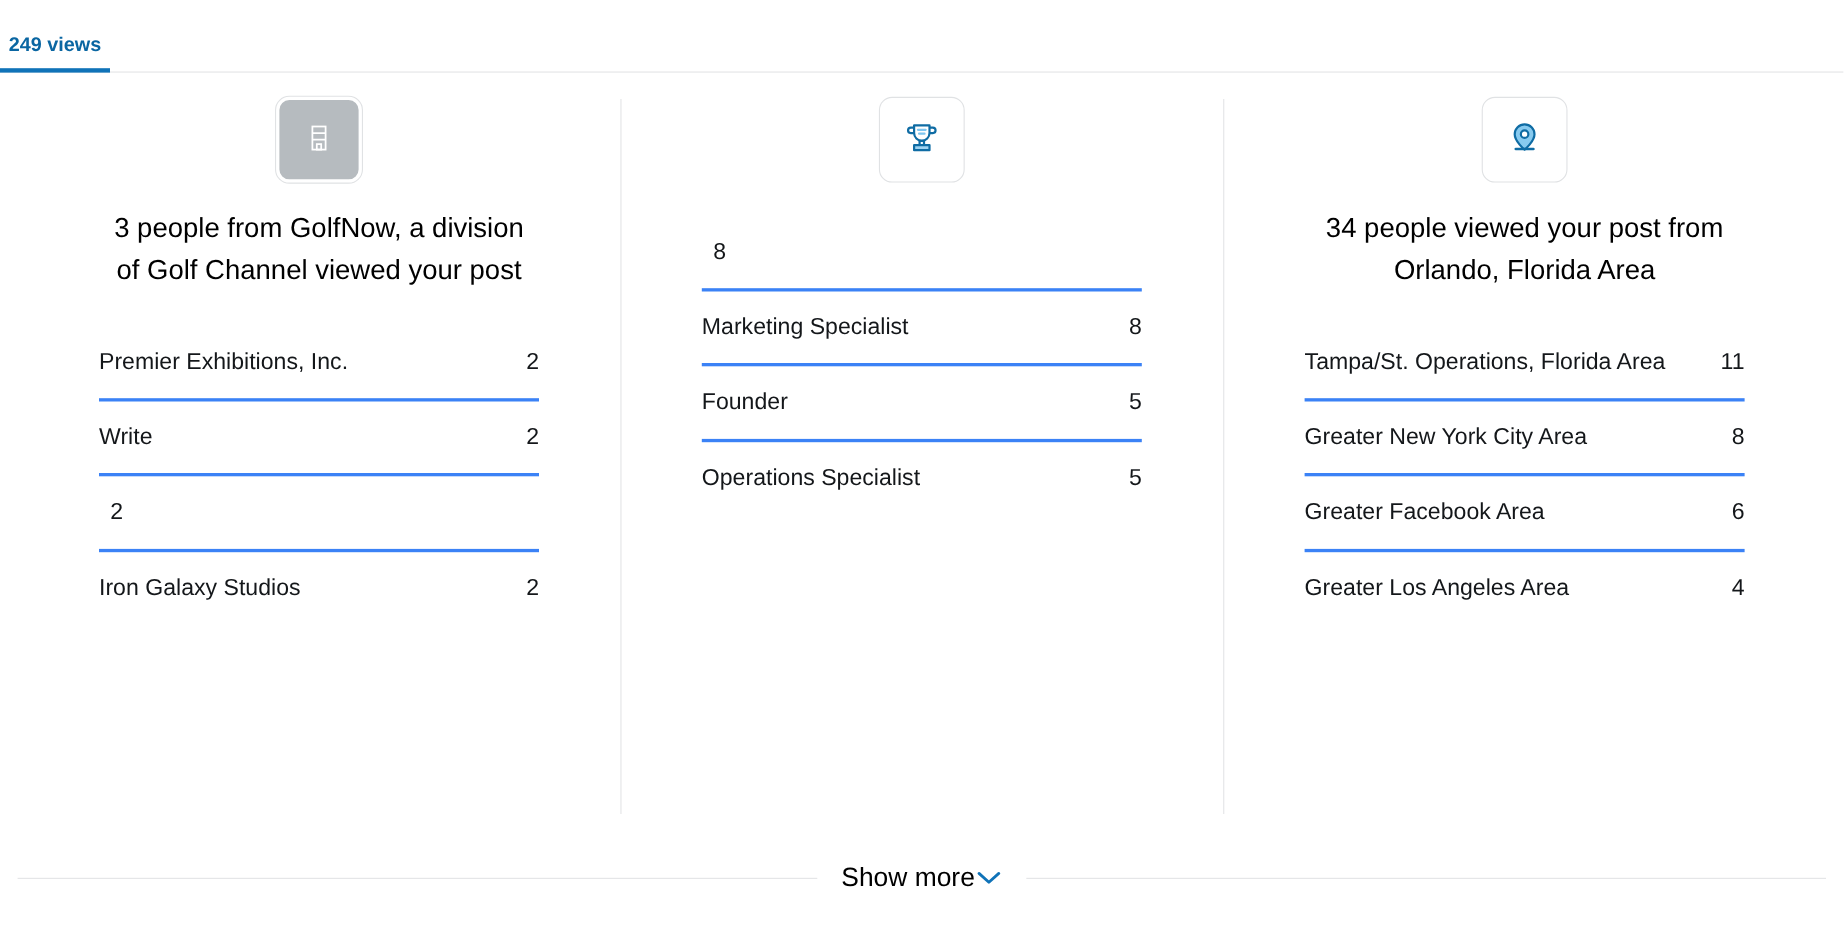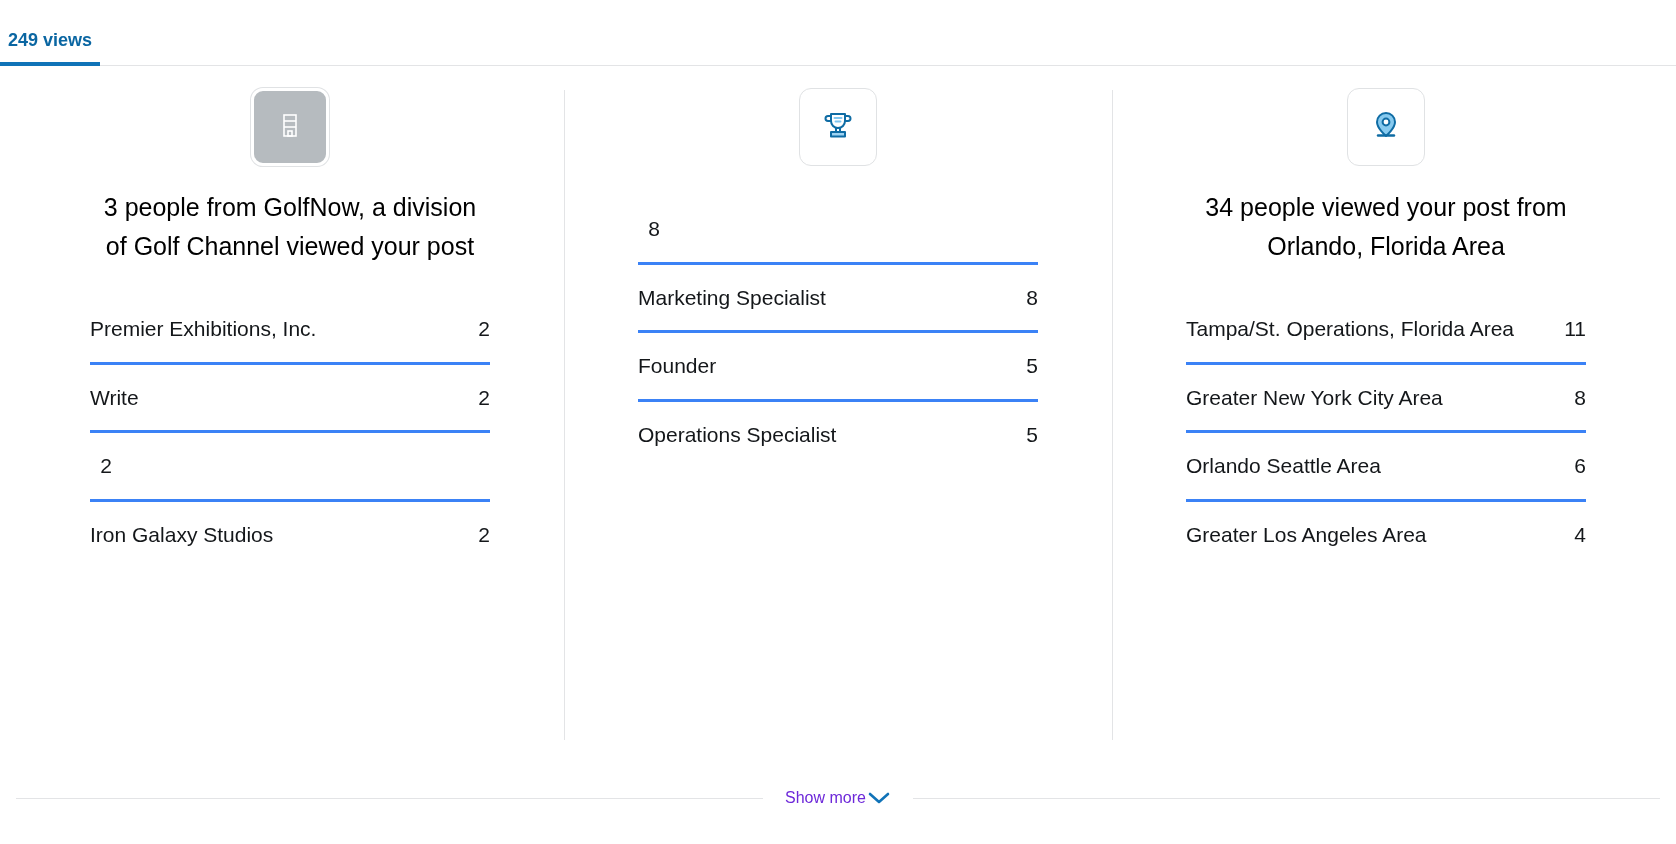--- a/index.html
+++ b/index.html
@@ -188,22 +188,22 @@
   .rule {
     flex: 1 1 auto;
     height: 1px;
     background: #e3e4e6;
   }
   .show-more {
     display: flex;
     align-items: center;
     gap: 1px;
     padding: 0 22px;
-    color: #6d28d9;
-    font-size: 16px;
+    color: #000000;
+    font-size: 24px;
     cursor: pointer;
     white-space: nowrap;
     background: none;
     border: none;
     font-family: inherit;
   }
   .show-more svg { display: block; }
 </style>
 </head>
 <body>
@@ -297,21 +297,21 @@
       <div class="list">
         <div class="list-item">
           <span class="list-label">Tampa/St. Operations, Florida Area</span>
           <span class="list-value">11</span>
         </div>
         <div class="list-item">
           <span class="list-label">Greater New York City Area</span>
           <span class="list-value">8</span>
         </div>
         <div class="list-item">
-          <span class="list-label">Orlando Seattle Area</span>
+          <span class="list-label">Greater Facebook Area</span>
           <span class="list-value">6</span>
         </div>
         <div class="list-item">
           <span class="list-label">Greater Los Angeles Area</span>
           <span class="list-value">4</span>
         </div>
       </div>
     </div>
 
   </div>

